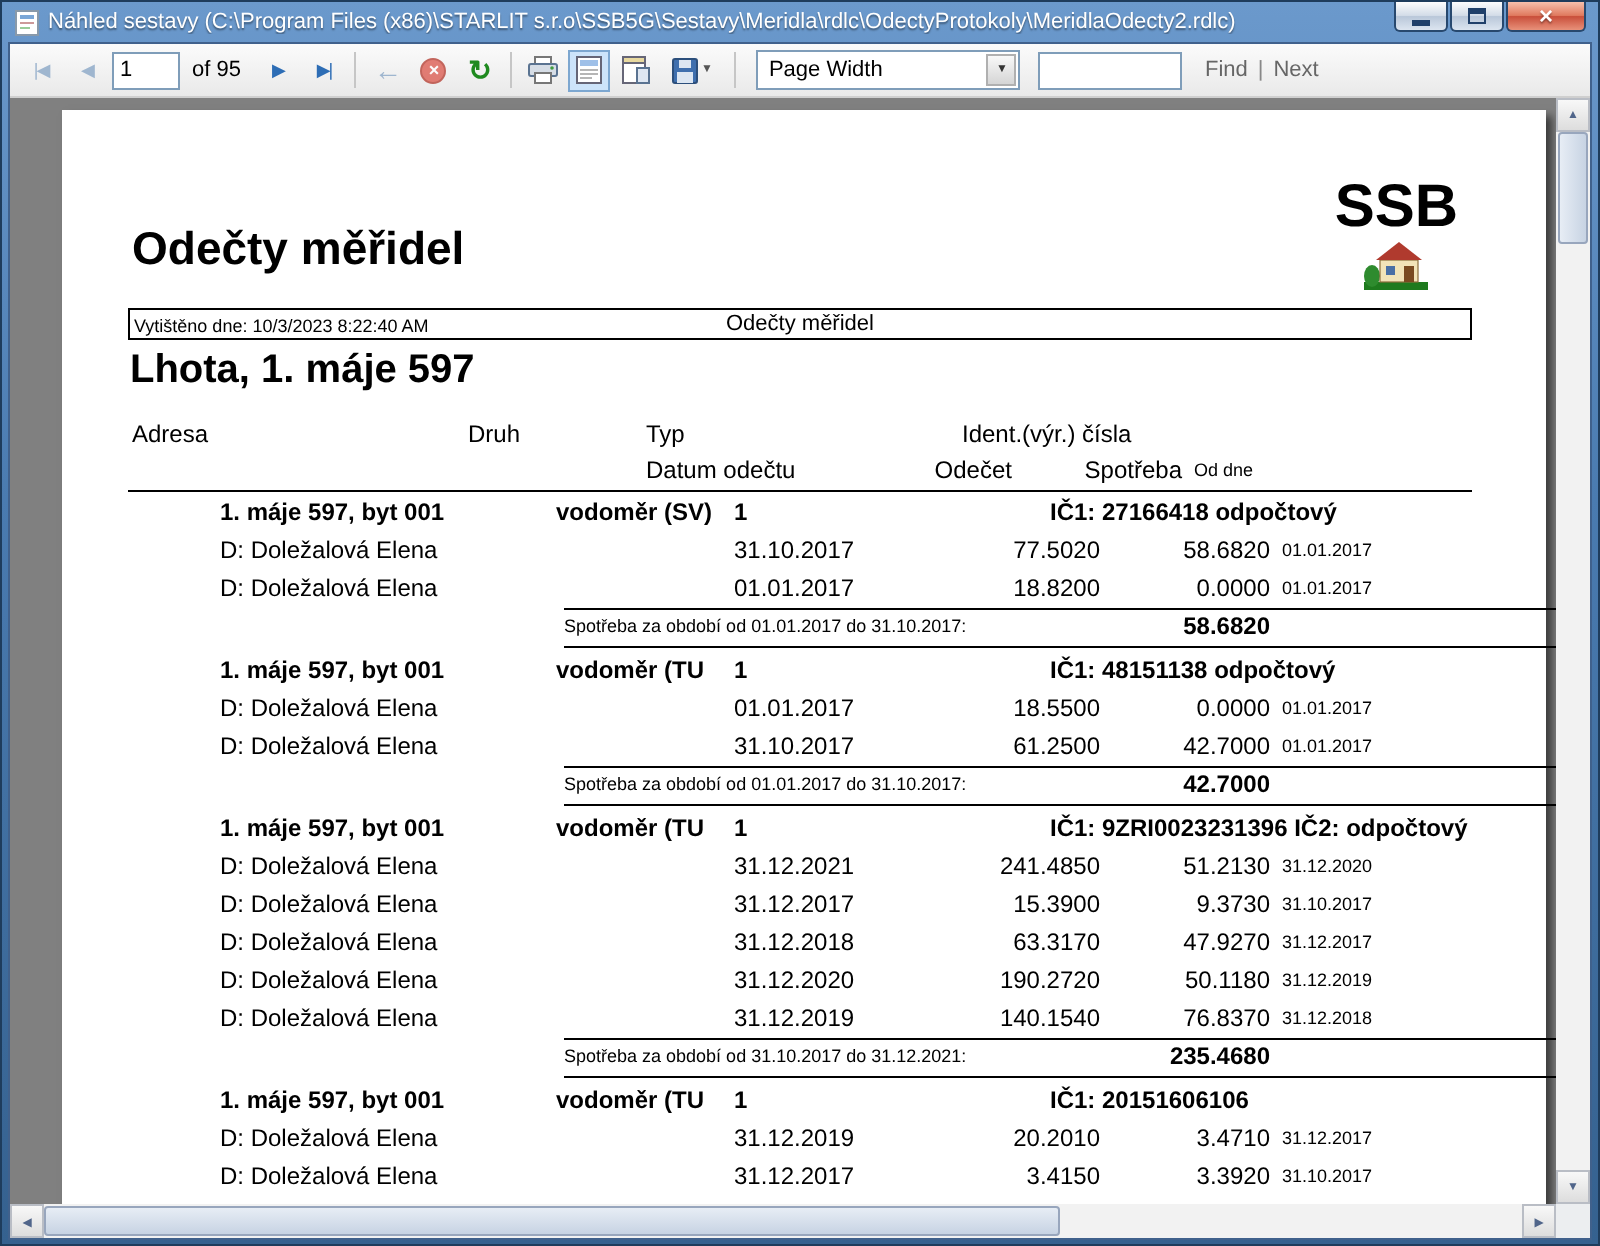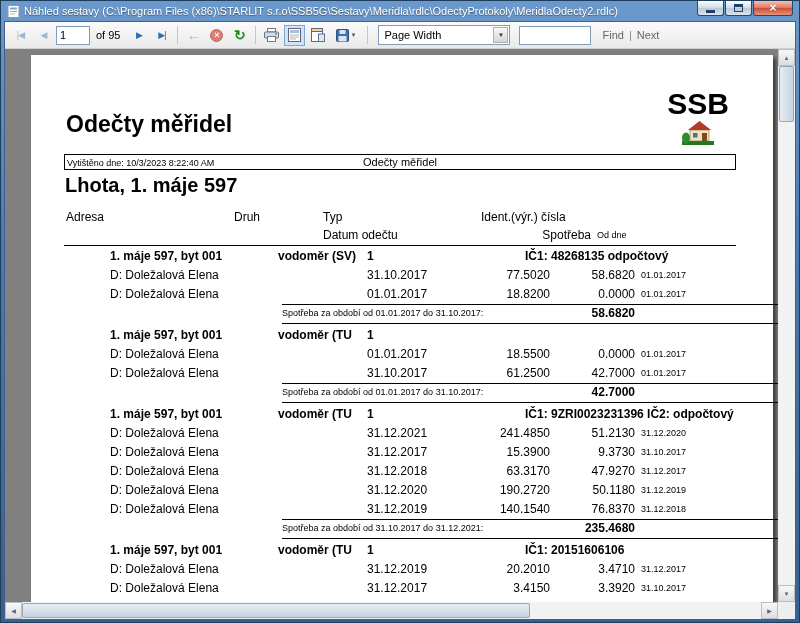--- a/index.html
+++ b/index.html
@@ -235,31 +235,32 @@
           <div class="section-title">Lhota, 1. máje 597</div>
 
           <div class="hdr1">
             <span class="c1">Adresa</span>
             <span class="c2">Druh</span>
             <span class="c3">Typ</span>
             <span class="identc">Ident.(výr.) čísla</span>
           </div>
           <div class="hdr2">
             <span class="c3">Datum odečtu</span>
+            <span class="num1">Odečet</span>
             <span class="num2">Spotřeba</span>
             <span class="from">Od dne</span>
           </div>
           <div class="hdr-line"></div>
 
           <div id="report-body">
   <div class="row">
     <span class="c1 b">1. máje 597, byt 001</span>
     <span class="c2 b">vodoměr (SV)</span>
     <span class="c3 b">1</span>
-    <span class="identc b">IČ1: 48268135 odpočtový</span>
+    <span class="identc b">IČ1: 27166418 odpočtový</span>
   </div>
 
   <div class="row">
     <span class="c1">D: Doležalová Elena</span>
     <span class="c3">31.10.2017</span>
     <span class="num1">77.5020</span>
     <span class="num2">58.6820</span>
     <span class="from">01.01.2017</span>
   </div>
 
@@ -275,20 +276,21 @@
     <div class="sum-line-t"></div>
     <span class="sum-label">Spotřeba za období od 01.01.2017 do 31.10.2017:</span>
     <span class="num2 b">58.6820</span>
     <div class="sum-line-b"></div>
   </div>
 
   <div class="row">
     <span class="c1 b">1. máje 597, byt 001</span>
     <span class="c2 b">vodoměr (TU</span>
     <span class="c3 b">1</span>
+    <span class="identc b">IČ1: 48151138 odpočtový</span>
   </div>
 
   <div class="row">
     <span class="c1">D: Doležalová Elena</span>
     <span class="c3">01.01.2017</span>
     <span class="num1">18.5500</span>
     <span class="num2">0.0000</span>
     <span class="from">01.01.2017</span>
   </div>
 

